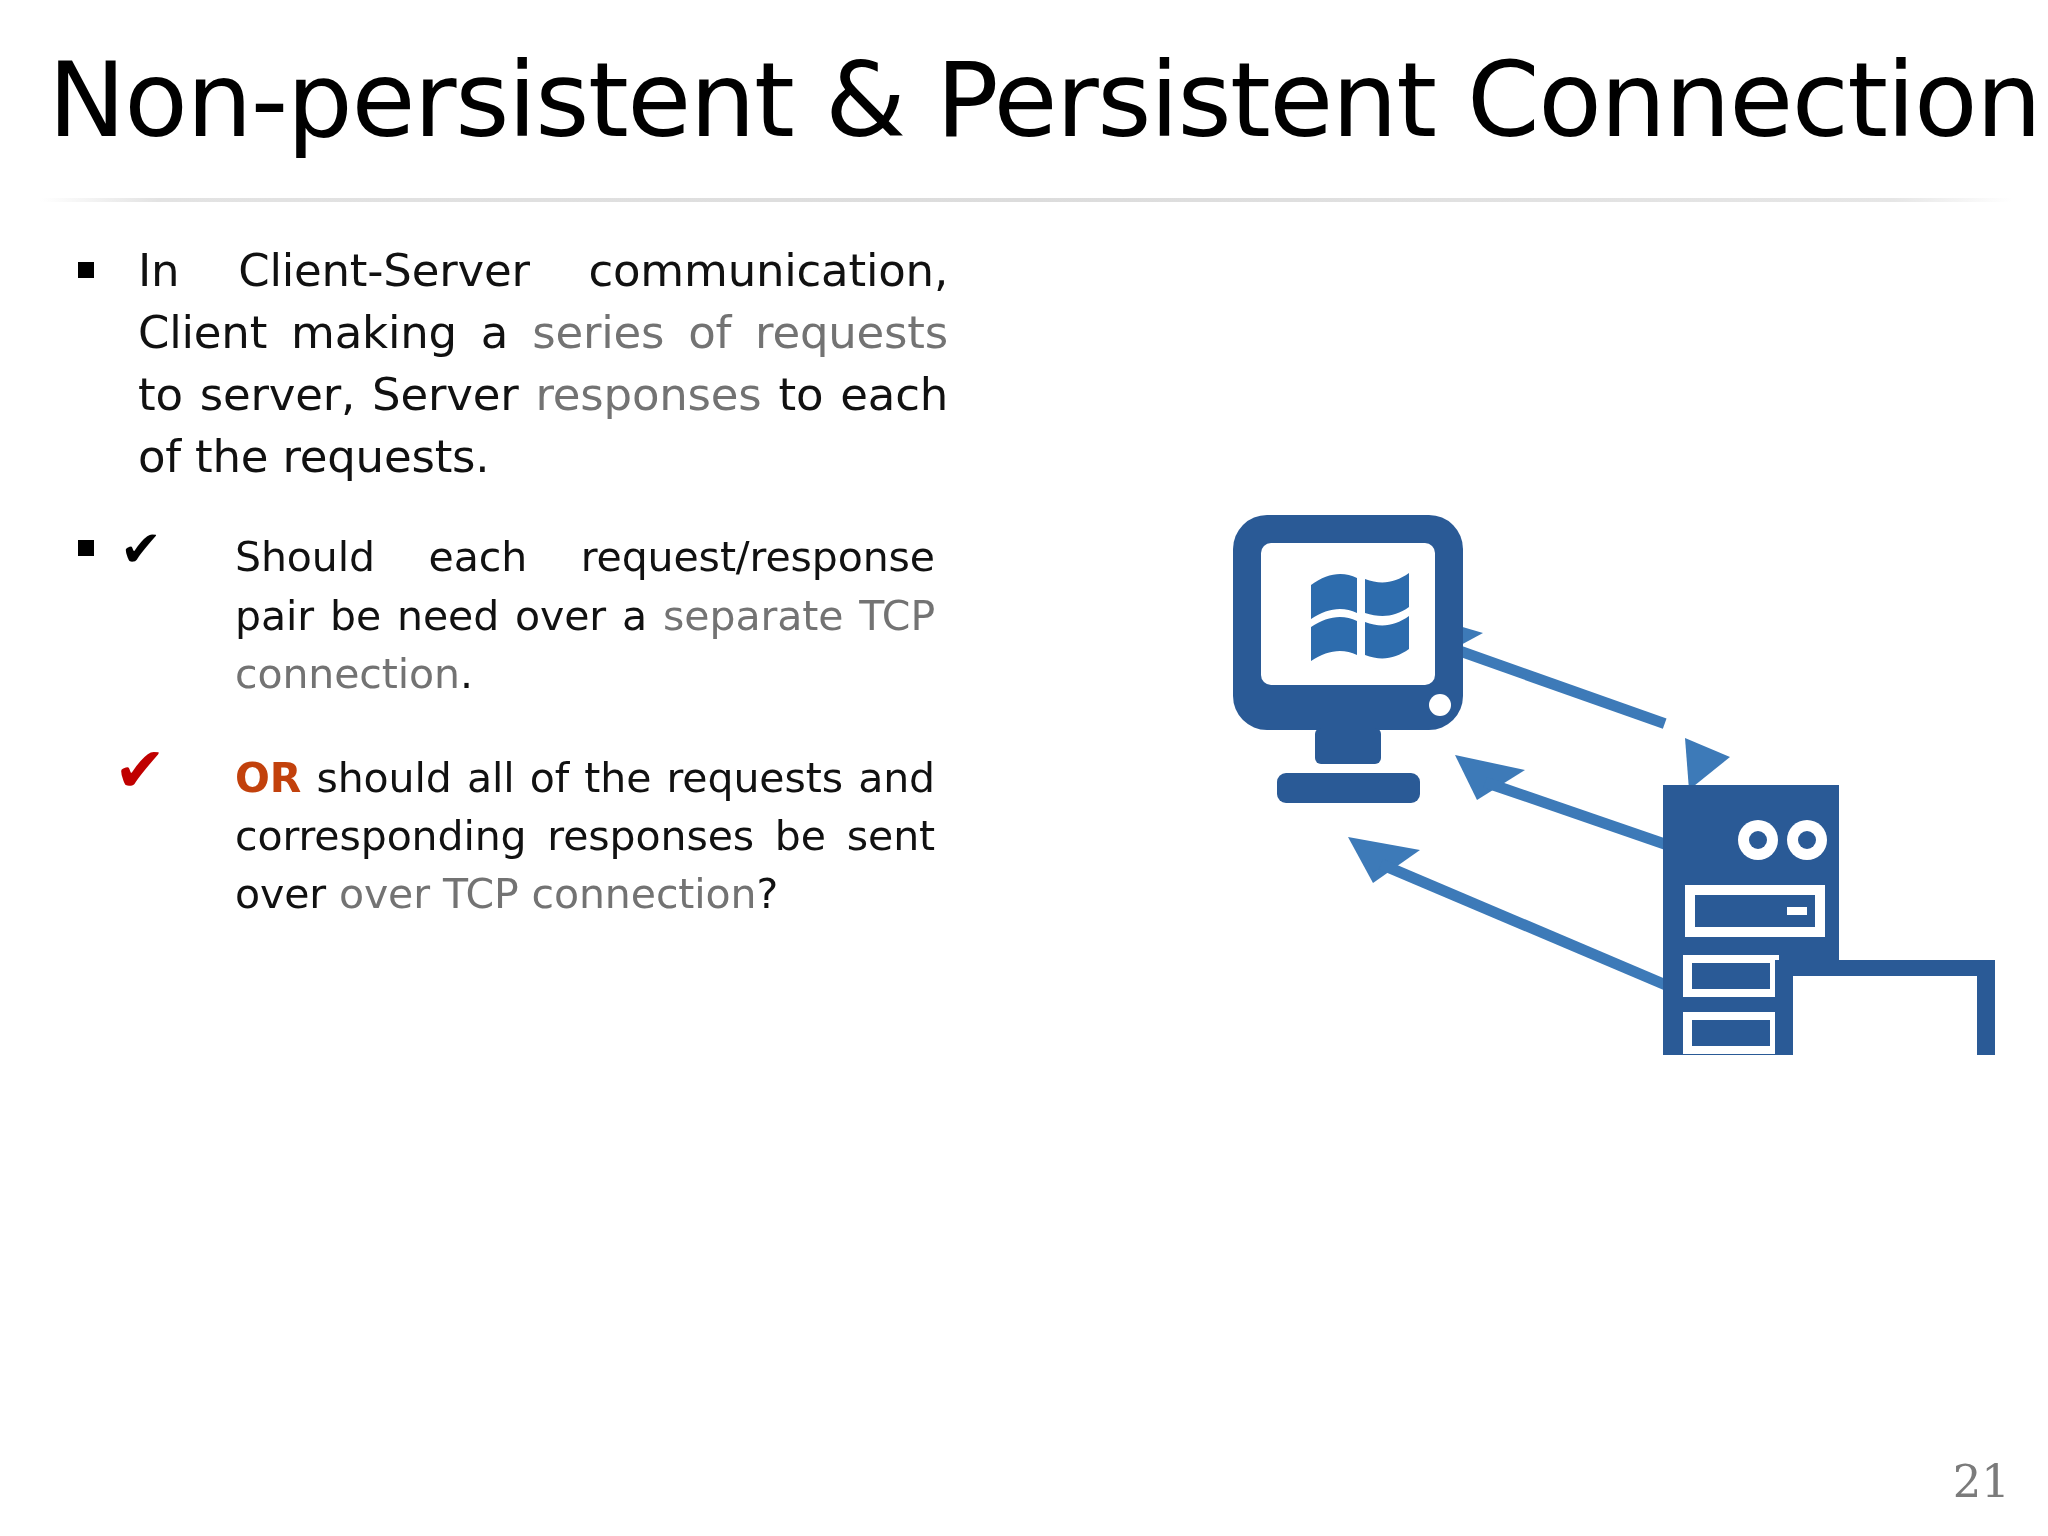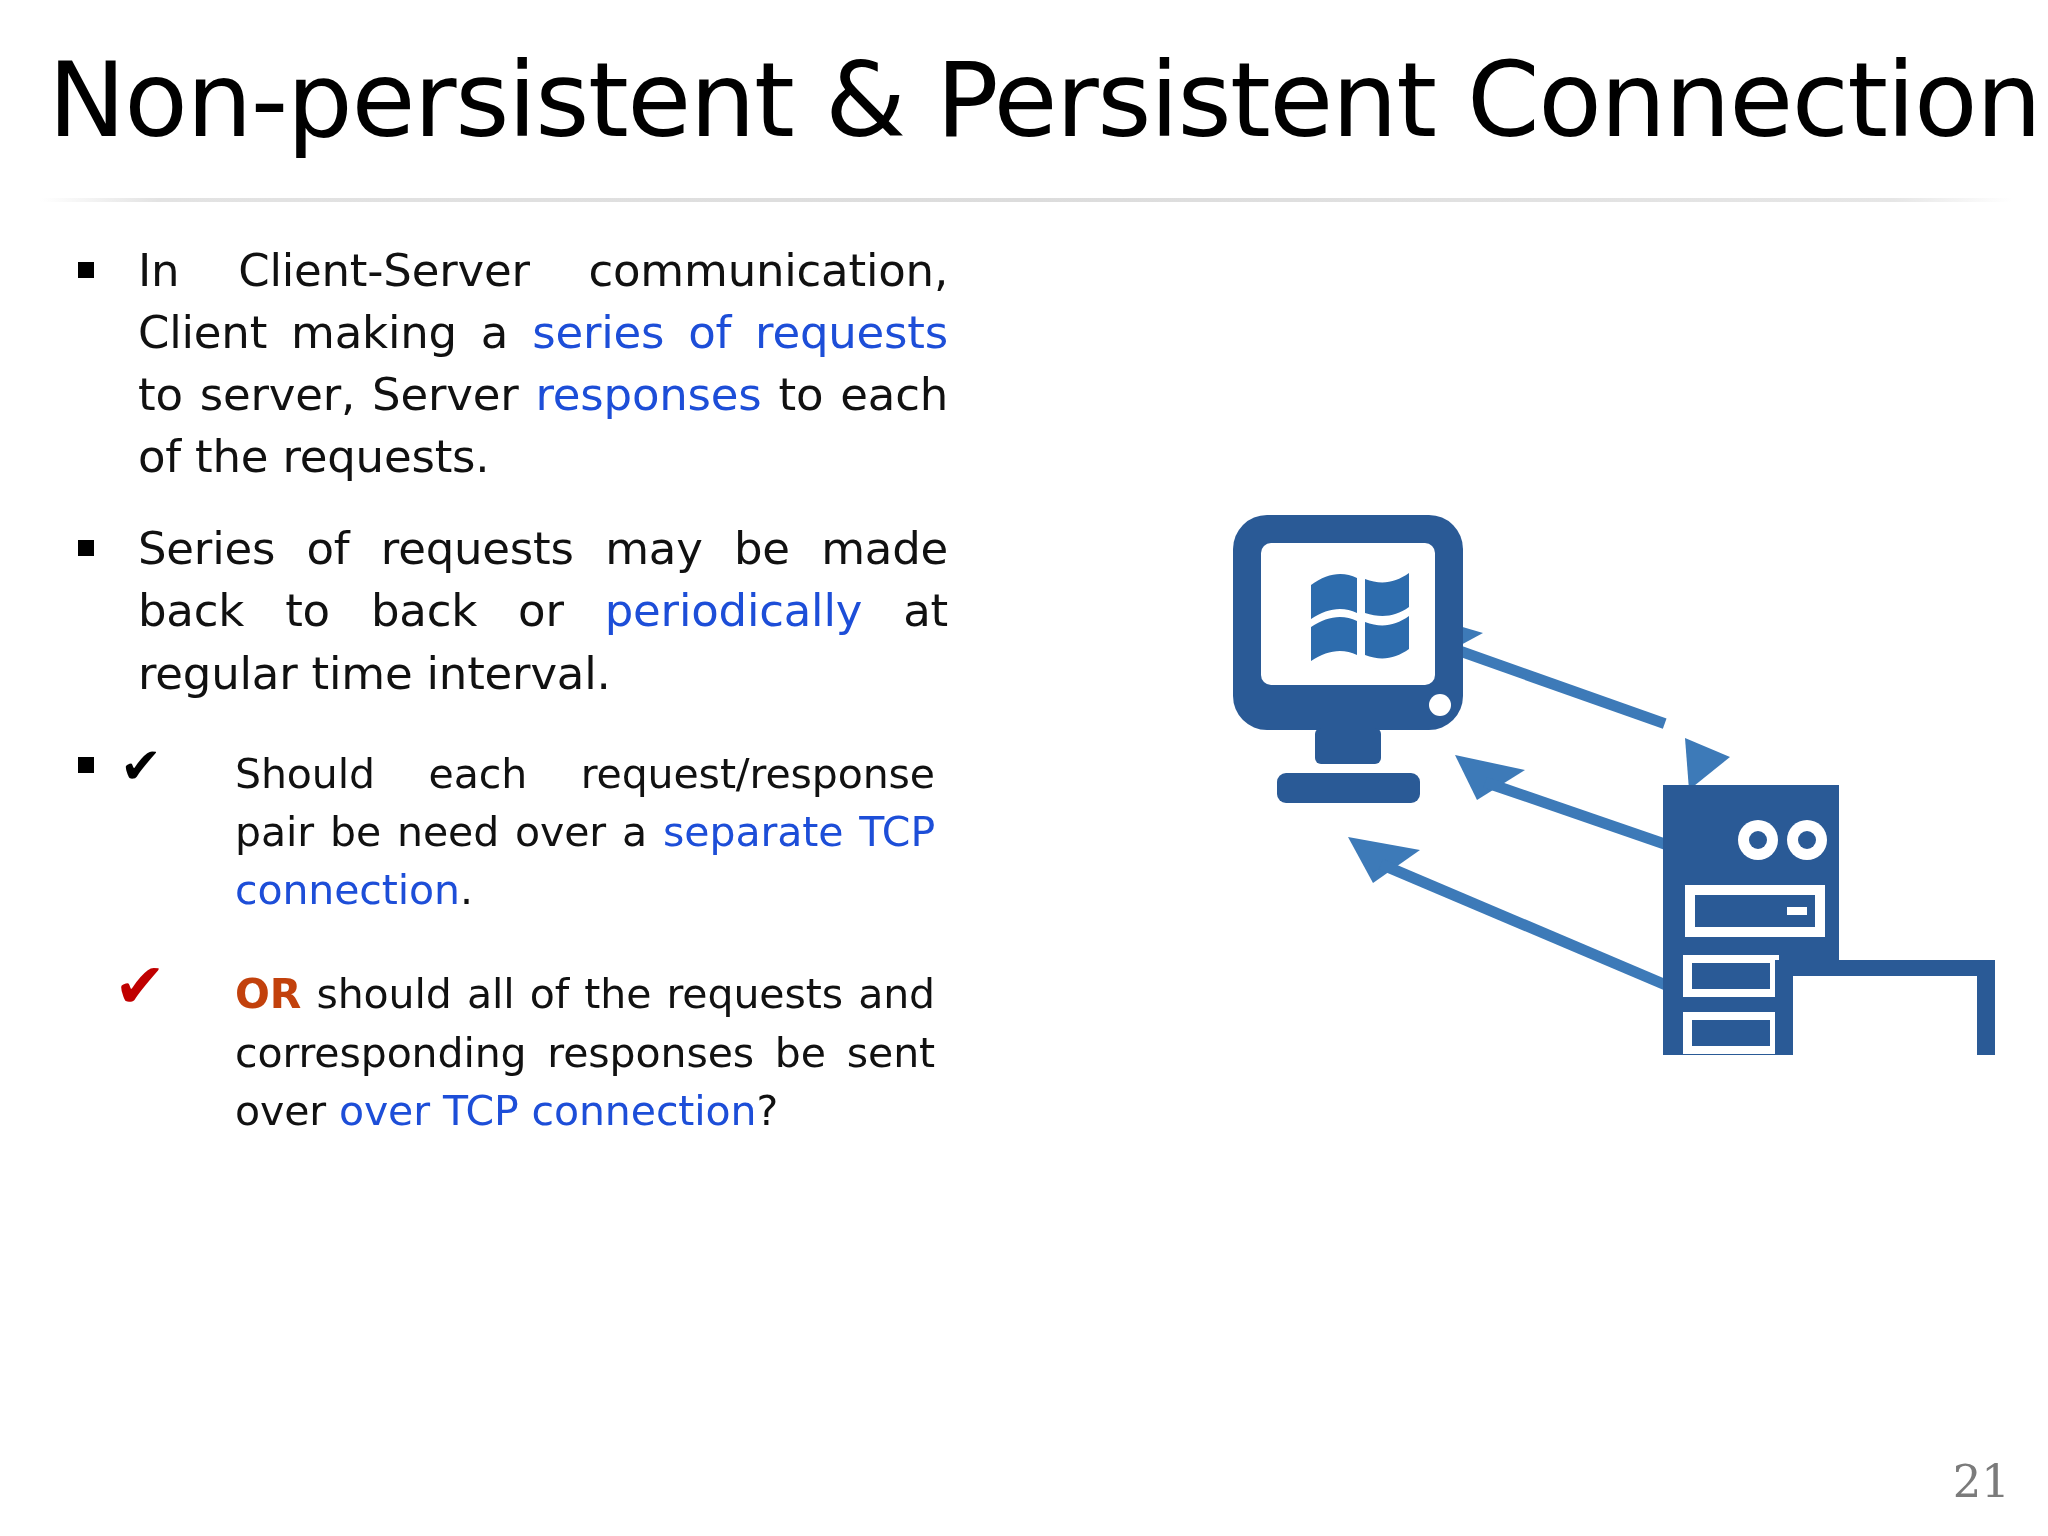--- a/index.html
+++ b/index.html
@@ -107,21 +107,21 @@
     color: #000000;
     font-weight: 700;
   }
   .check-marker.red {
     color: #C00000;
     font-size: 62px;
     top: -10px;
     left: 14px;
   }
 
-  .red { color: #1d4ed8; }
+  .red { color: #737373; }
   .red-bold { color: #c2410c; font-weight: 700; }
 
   
   .graphic {
     position: absolute;
     left: 1215px;
     top: 455px;
     width: 800px;
     height: 600px;
   }
@@ -148,26 +148,20 @@
 
   <div class="body-col">
 
     <div class="bullet-block">
       <div class="bullet-l1">
         <span class="sq-marker"></span>
         <span>In Client-Server communication, Client making a </span><span class="red">series of requests</span><span> to server, Server </span><span class="red">responses</span><span> to each of the requests.</span>
       </div>
     </div>
 
-    <div class="bullet-block">
-      <div class="bullet-l1">
-        <span class="sq-marker"></span>
-        <span>Series of requests may be made back to back or </span><span class="red">periodically</span><span> at regular time interval.</span>
-      </div>
-    </div>
 
     <div class="bullet-block">
       <div class="bullet-l1">
         <span class="sq-marker"></span>
       </div>
     </div>
 
     <div class="sub-wrap">
 
       <div class="bullet-l2">

